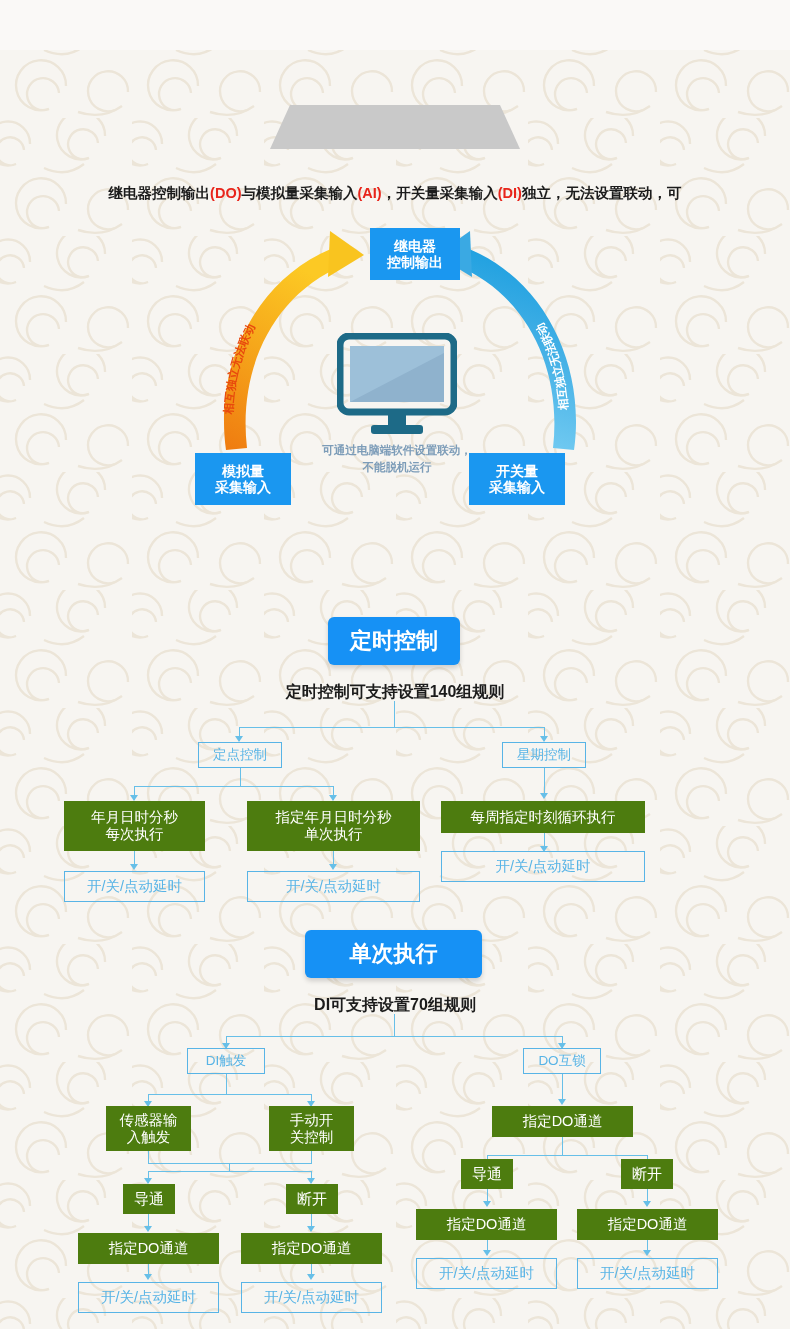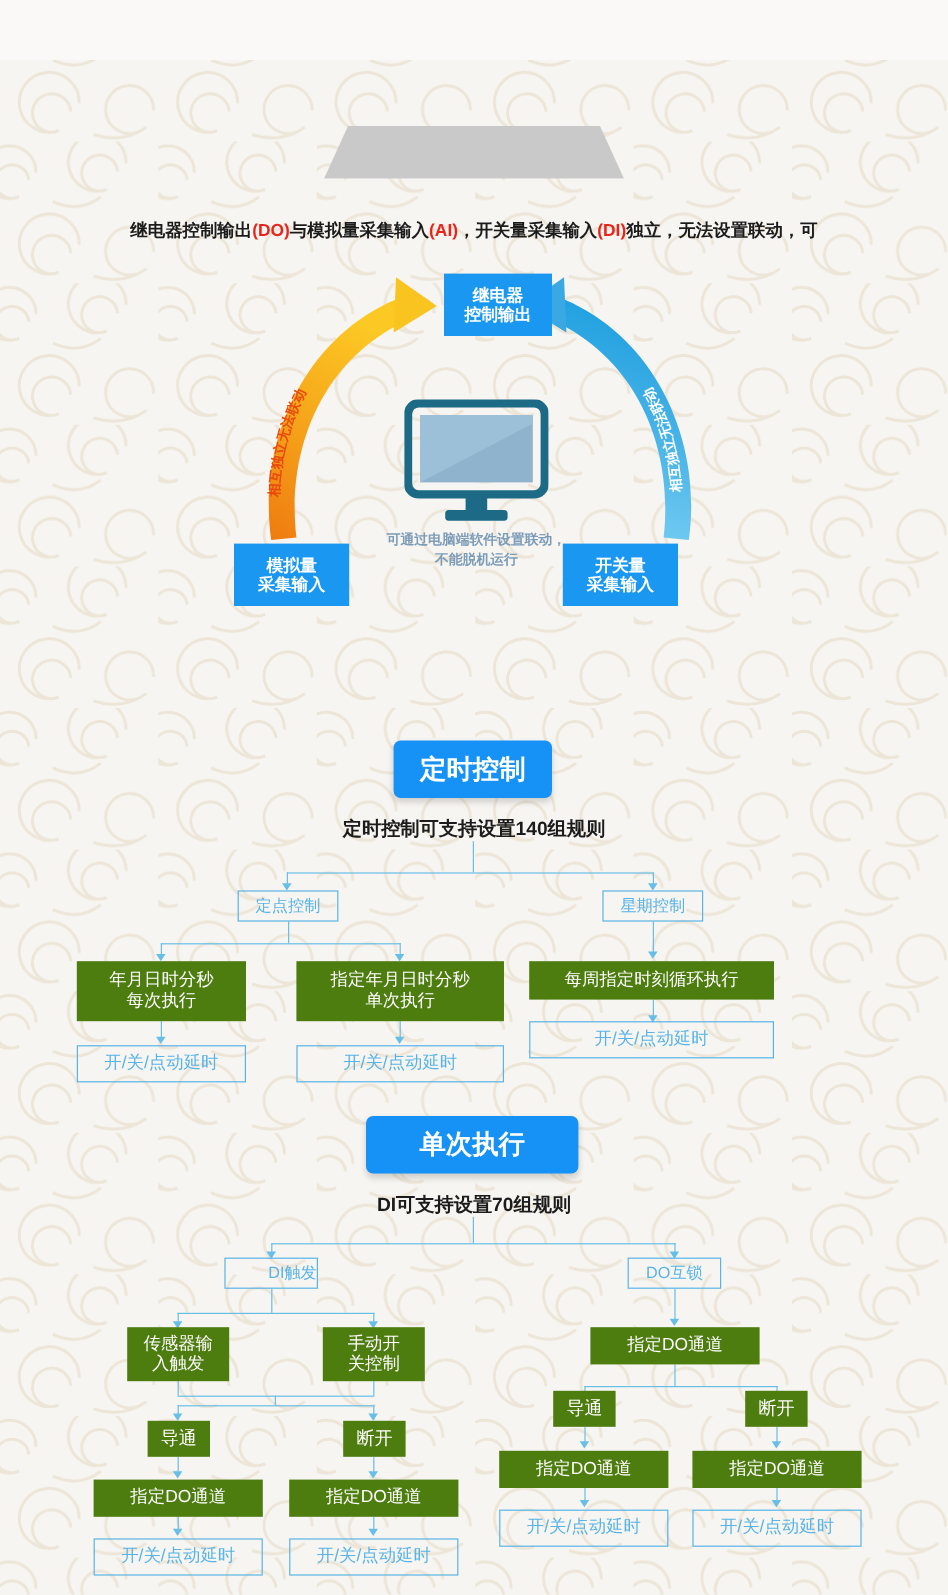--- a/index.html
+++ b/index.html
@@ -211,21 +211,21 @@
     <span>DI可支持设置70组规则</span>
   </div>
 
   <div class="ln lnv" style="left:394px;top:1014px;height:22px;"></div>
   <div class="ln lnh" style="left:226px;top:1036px;width:337px;"></div>
   <div class="ln lnv" style="left:226px;top:1036px;height:12px;"></div>
   <div class="arrow" style="left:222px;top:1043px;"></div>
   <div class="ln lnv" style="left:562px;top:1036px;height:12px;"></div>
   <div class="arrow" style="left:558px;top:1043px;"></div>
 
-  <div class="box b-outline" style="left:187px;top:1048px;width:78px;height:26px;font-size:13.5px;justify-content:flex-end;">
+  <div class="box b-outline" style="left:187px;top:1048px;width:78px;height:26px;font-size:13.5px;">
     <span>DI触发</span>
   </div>
   <div class="box b-outline" style="left:523px;top:1048px;width:78px;height:26px;font-size:13.5px;">
     <span>DO互锁</span>
   </div>
 
   <div class="ln lnv" style="left:226px;top:1074px;height:20px;"></div>
   <div class="ln lnh" style="left:148px;top:1094px;width:164px;"></div>
   <div class="ln lnv" style="left:148px;top:1094px;height:12px;"></div>
   <div class="arrow" style="left:144px;top:1101px;"></div>

